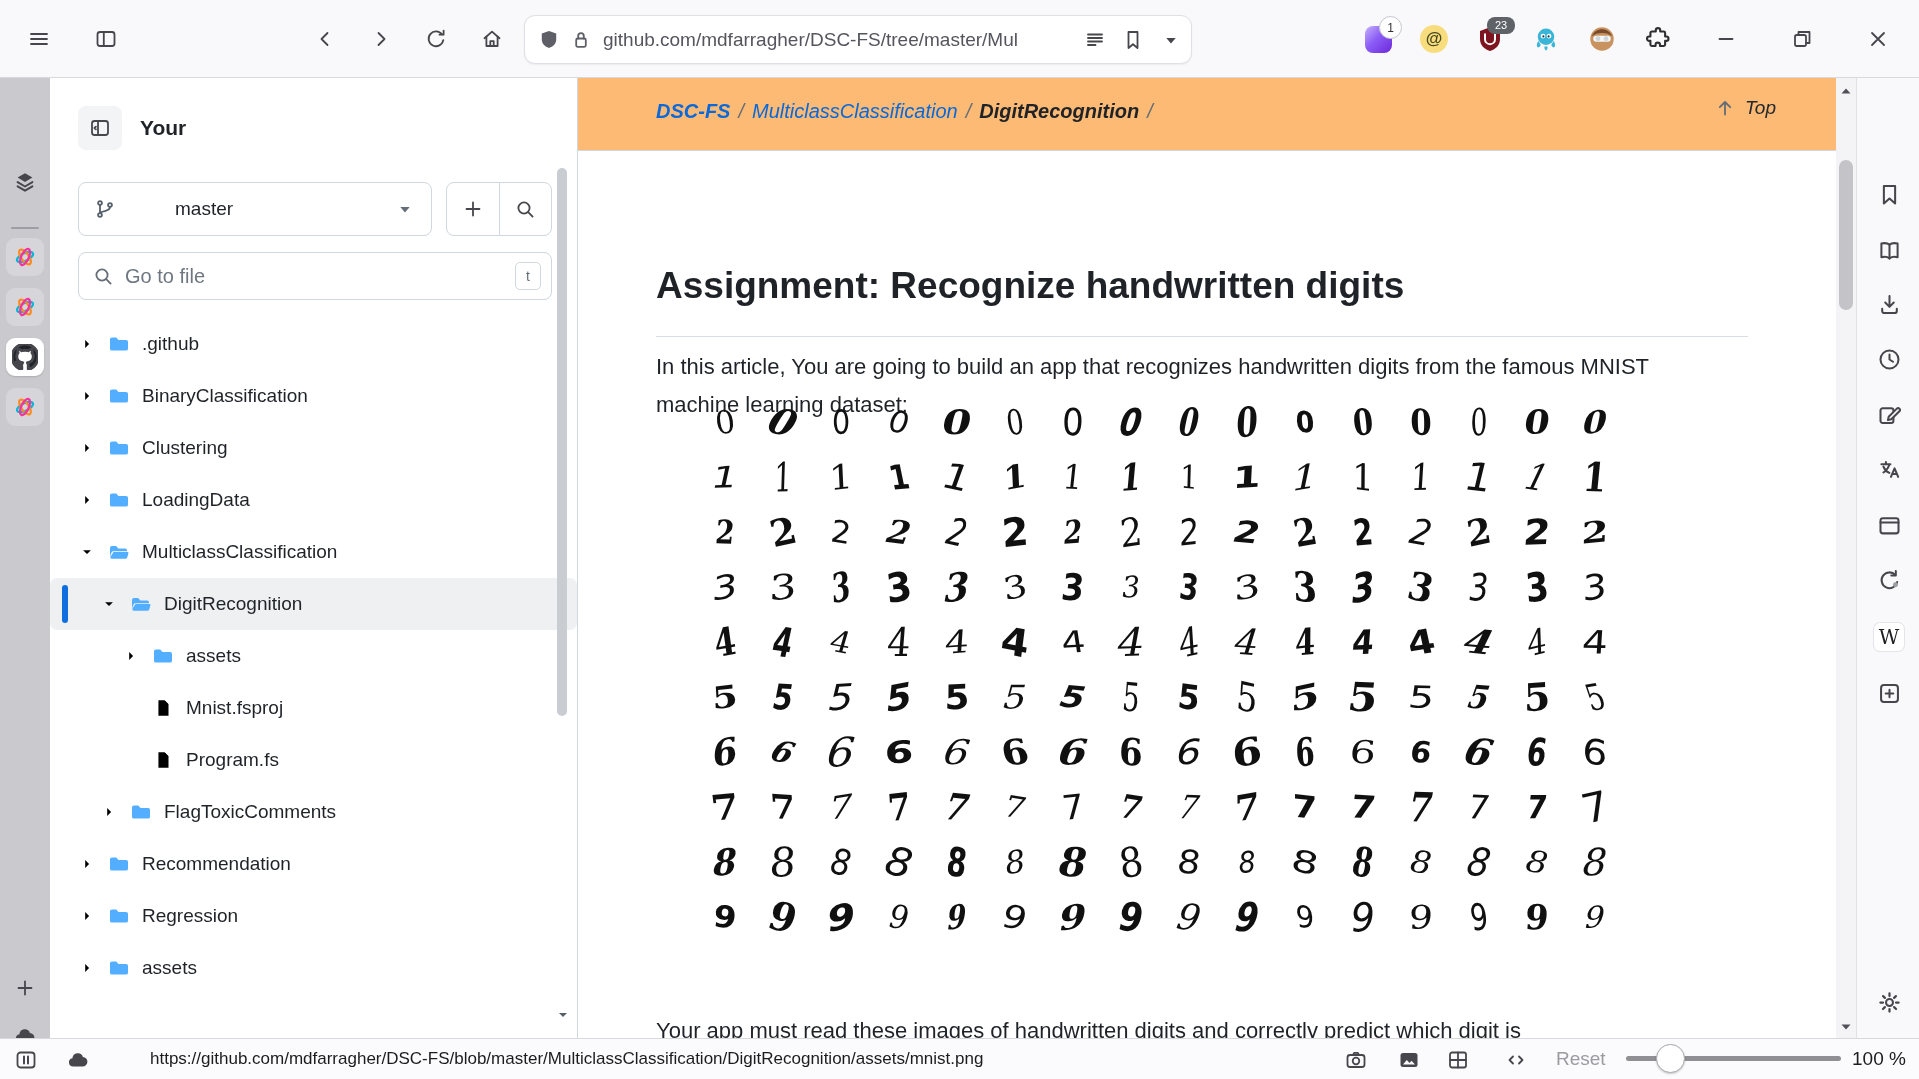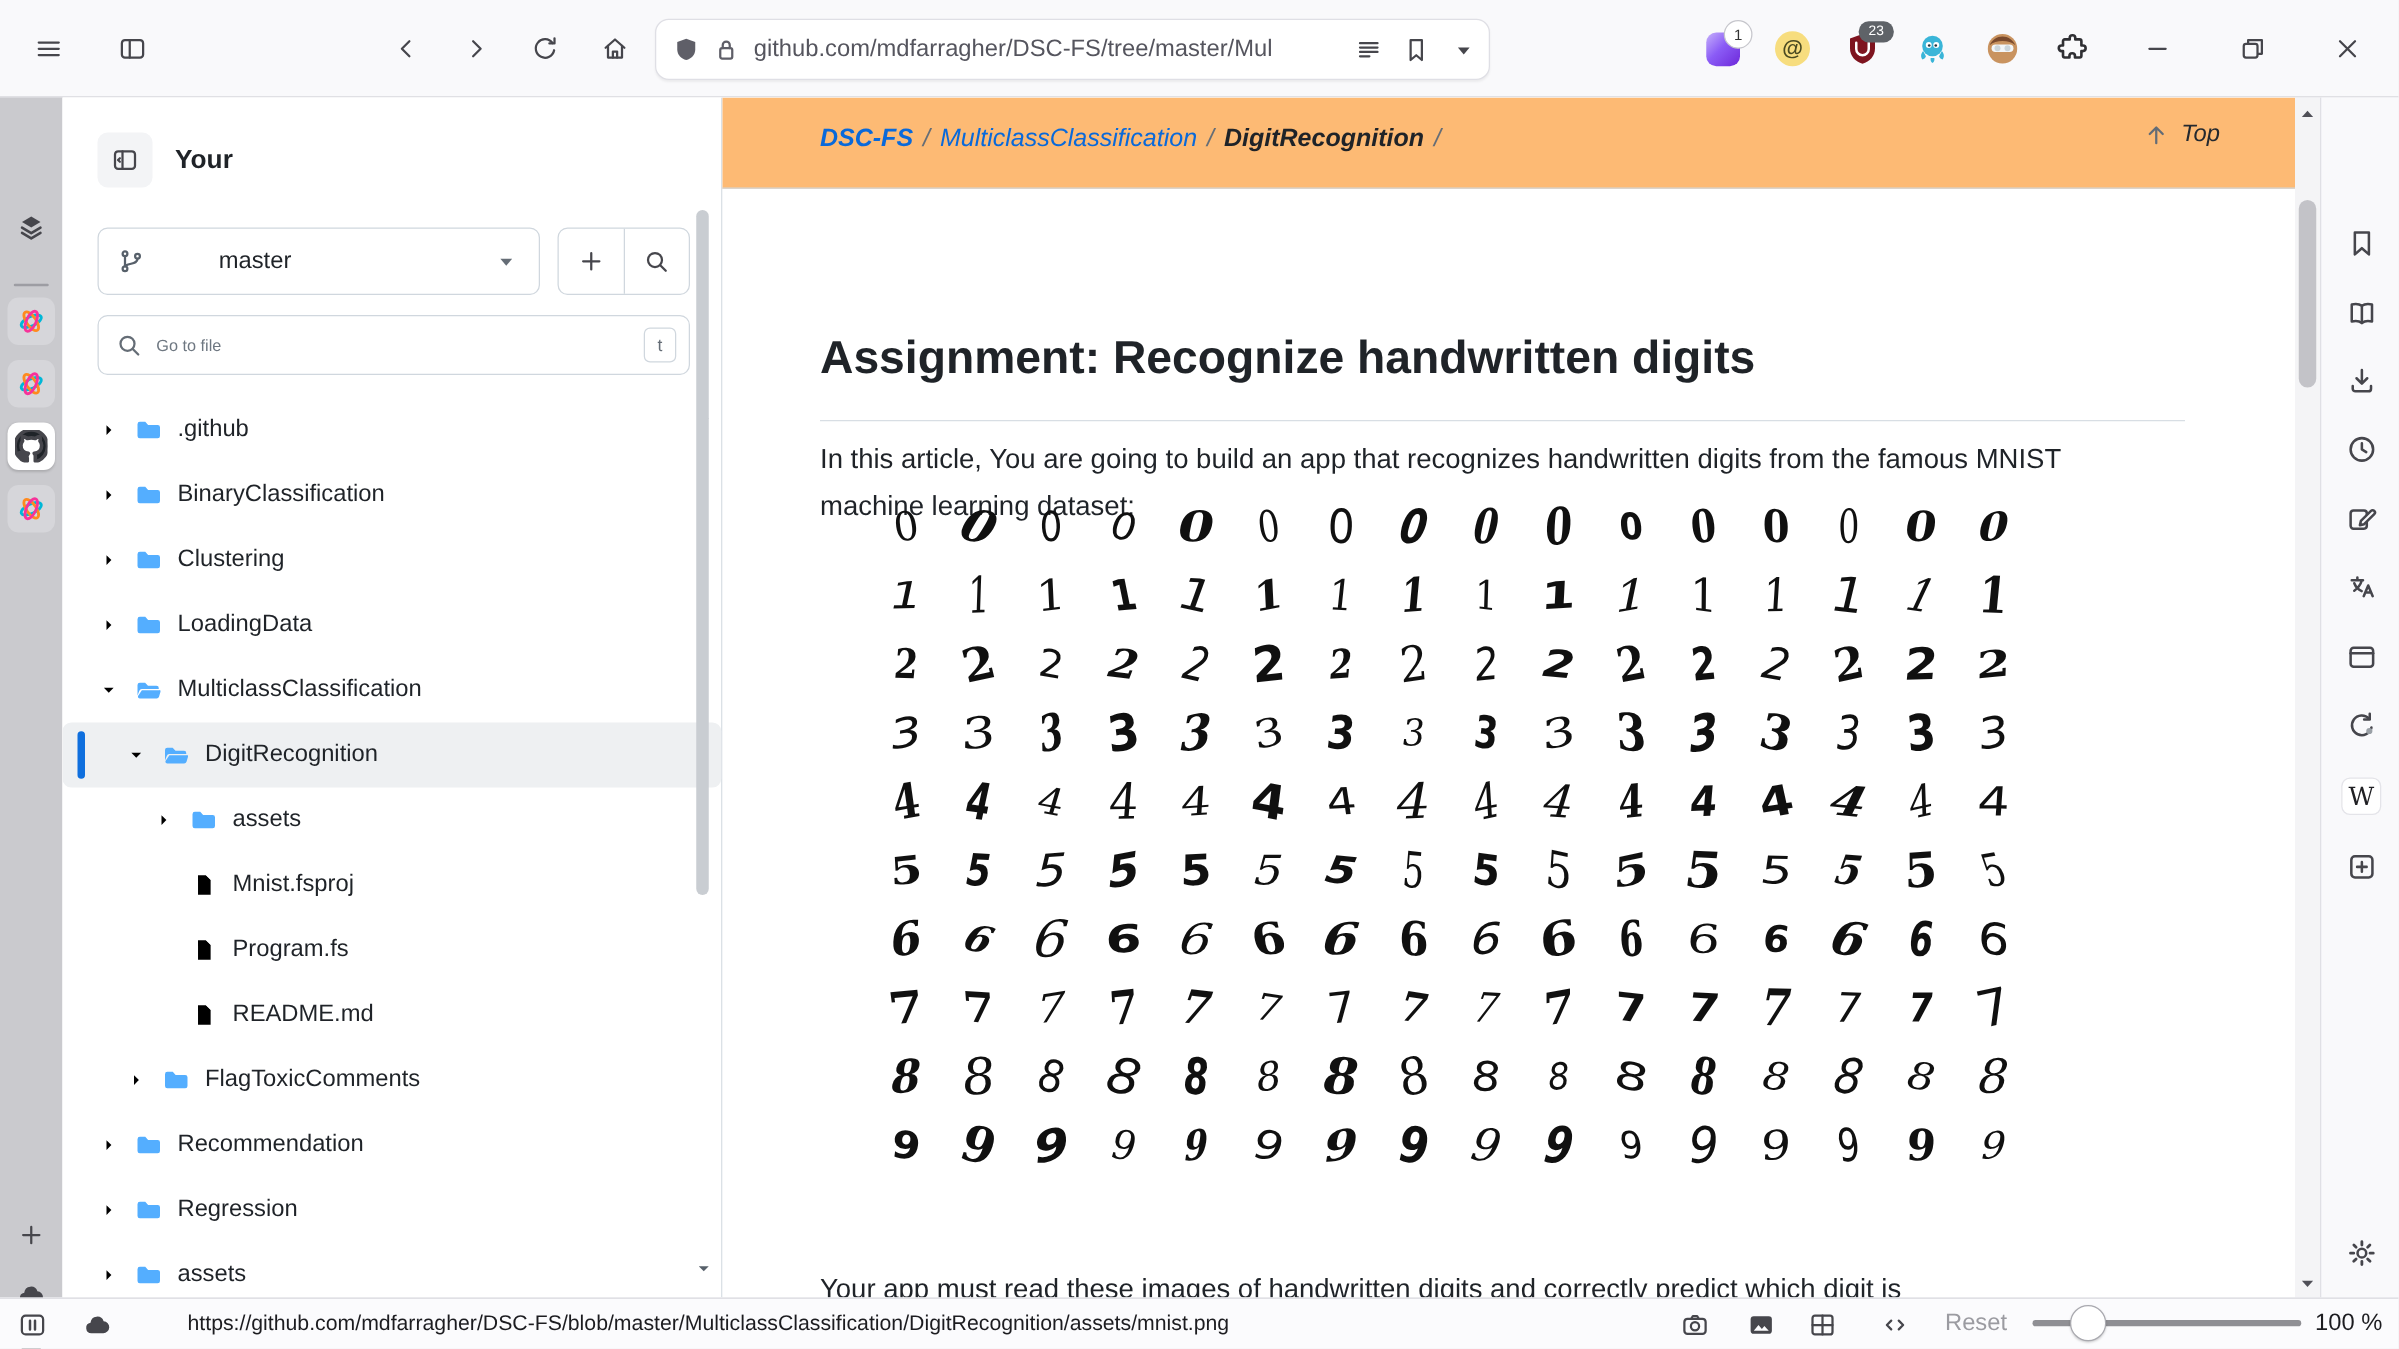--- a/index.html
+++ b/index.html
@@ -42,21 +42,21 @@
   .files-head-btn{position:absolute;left:28px;top:28px;width:44px;height:44px;border-radius:8px;background:#f3f4f6;display:flex;align-items:center;justify-content:center;color:#57606a;}
   .files-title{position:absolute;left:90px;top:38px;font-size:21px;font-weight:700;color:#1f2328;}
   .branch-btn{position:absolute;left:28px;top:104px;width:352px;height:52px;border:1px solid #d0d7de;border-radius:8px;background:#fff;display:flex;align-items:center;color:#1f2328;gap:48px;}
   .branch-btn .lbl{font-size:19px;font-weight:500;margin-left:10px;}
   .branch-btn .caret{margin-left:auto;margin-right:14px;color:#656d76;}
   .mini-group{position:absolute;left:396px;top:104px;width:104px;height:52px;border:1px solid #d0d7de;border-radius:8px;background:#fff;display:flex;}
   .mini-group .half{flex:1;display:flex;align-items:center;justify-content:center;color:#57606a;}
   .mini-group .half:first-child{border-right:1px solid #d0d7de;}
   .goto-wrap{position:absolute;left:28px;top:174px;width:472px;height:46px;border:1px solid #d0d7de;border-radius:8px;background:#fff;display:flex;align-items:center;}
   .goto-wrap .mag{margin-left:12px;color:#656d76;}
-  .goto-input{border:none;outline:none;flex:1;font-size:13px;color:#1f2328;margin-left:8px;font-family:"Liberation Sans",sans-serif;background:transparent;}
+  .goto-input{border:none;outline:none;flex:1;font-size:20px;color:#1f2328;margin-left:8px;font-family:"Liberation Sans",sans-serif;background:transparent;}
   .goto-input::placeholder{color:#6e7781;}
   .key-badge{width:24px;height:26px;border:1px solid #d0d7de;border-radius:5px;color:#656d76;font-size:14px;display:flex;align-items:center;justify-content:center;margin-right:10px;}
   .tree{position:absolute;left:0;top:240px;width:527px;}
   .tree-row{position:relative;height:52px;display:flex;align-items:center;font-size:19px;color:#1f2328;}
   .tree-row .chev{width:22px;height:22px;color:#57606a;display:flex;align-items:center;justify-content:center;}
   .tree-row .fico{width:26px;height:26px;margin-left:8px;display:flex;align-items:center;justify-content:center;}
   .tree-row .fico.folder{color:#54aeff;}
   .tree-row .fico.file{color:#7d8590;}
   .tree-row .tlabel{margin-left:10px;}
   .tree-row.selected{background:#eef0f2;border-radius:7px;}
@@ -517,31 +517,20 @@
           <div class="tree-row">
             <span style="width:70px"></span>
             <span class="chev"></span>
             <span class="fico file">
               <svg viewBox="0 0 24 24" width="22" height="22">
                 <path d="M7 3.5h6.6L18 7.9v12.6H7z"></path>
                 <path d="M13.6 3.5v4.4H18"></path>
               </svg>
             </span>
             <span class="tlabel">Program.fs</span>
-          </div>
-          <div class="tree-row">
-            <span style="width:70px"></span>
-            <span class="chev"></span>
-            <span class="fico file">
-              <svg viewBox="0 0 24 24" width="22" height="22">
-                <path d="M7 3.5h6.6L18 7.9v12.6H7z"></path>
-                <path d="M13.6 3.5v4.4H18"></path>
-              </svg>
-            </span>
-            <span class="tlabel">README.md</span>
           </div>
           <div class="tree-row">
             <span style="width:48px"></span>
             <span class="chev">
               <svg viewBox="0 0 24 24" width="18" height="18">
                 <path d="M9.6 6.8 14.8 12l-5.2 5.2" stroke-width="2"></path>
               </svg>
             </span>
             <span class="fico folder">
               <svg viewBox="0 0 24 24" width="24" height="24">

